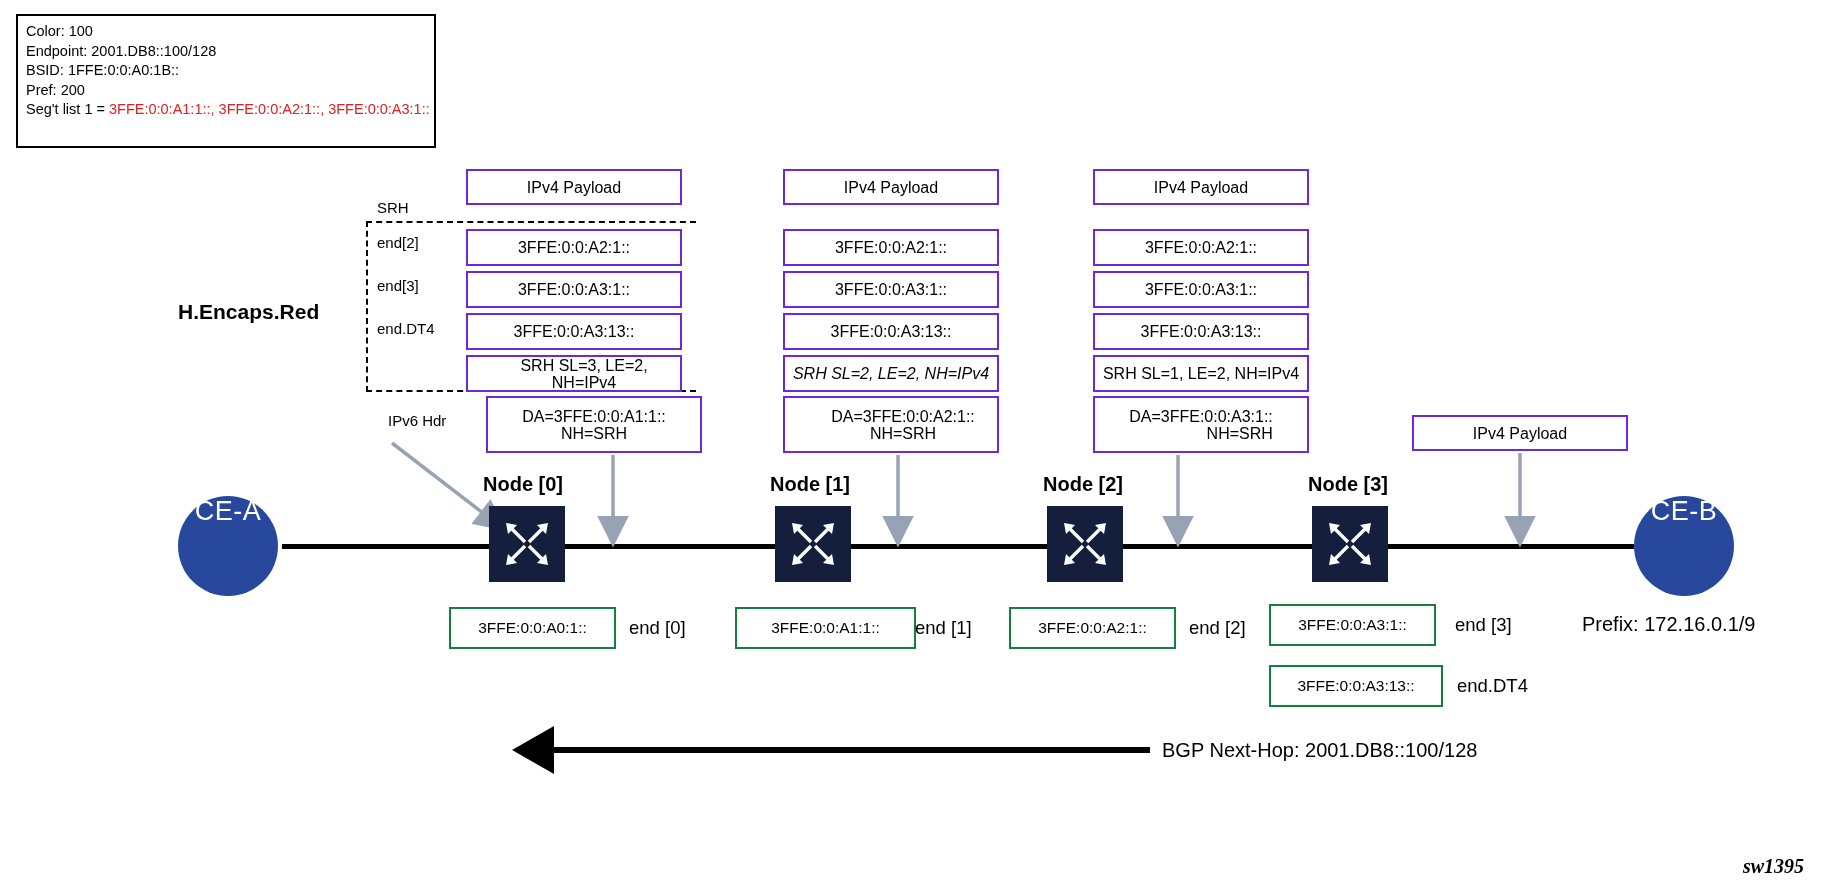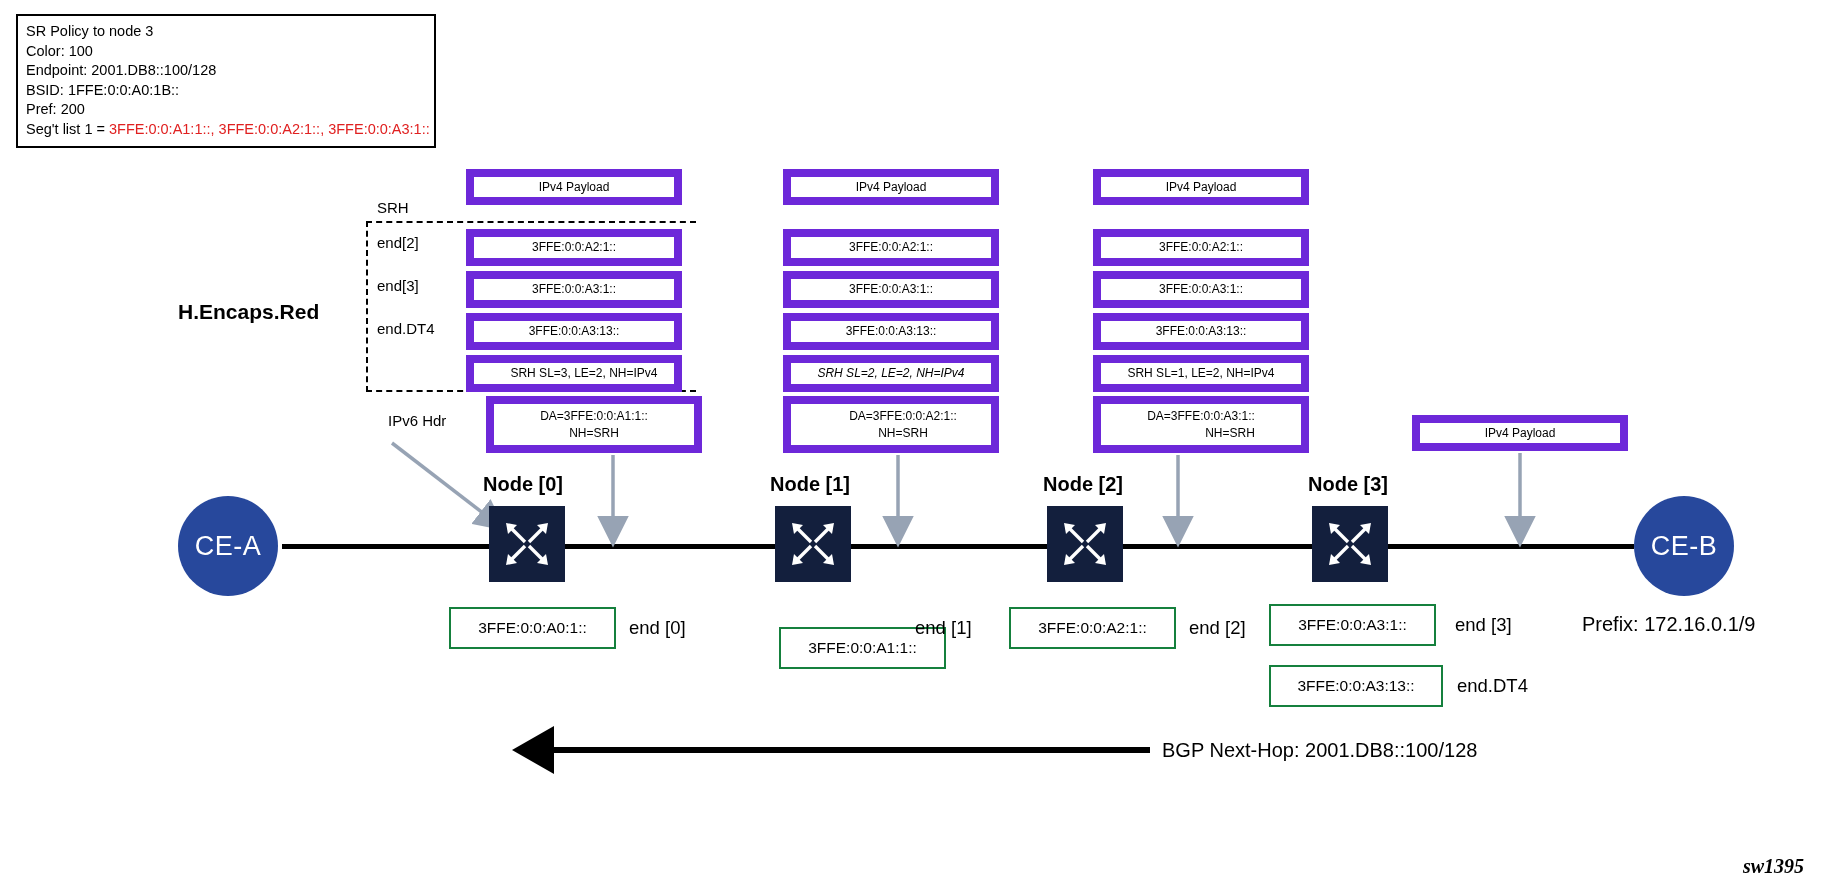--- a/index.html
+++ b/index.html
@@ -32,28 +32,28 @@
     box-sizing: border-box;
     font-size: 14.5px;
     line-height: 19.6px;
   }
   .policy-box .line { white-space: nowrap; }
   .seg-red { color: #e02020; }
 
   
   .fbox {
     position: absolute;
-    border: 8px solid #6d28d9;
+    border: 2px solid #6d28d9;
     background: #fff;
     box-sizing: border-box;
     display: flex;
     align-items: center;
     justify-content: center;
     text-align: center;
-    font-size: 12px;
+    font-size: 16px;
     line-height: 17px;
     white-space: pre-line;
   }
 
   
   .srh-group {
     position: absolute;
     border: 2px dashed #000;
     border-right: none;
     box-sizing: border-box;
@@ -89,21 +89,20 @@
 
   
   .ce {
     position: absolute;
     width: 100px;
     height: 100px;
     border-radius: 50%;
     background: #27489c;
     color: #ffffff;
     display: flex;
-    align-items: center;
     justify-content: center;
     font-size: 27px;
     letter-spacing: 0.5px;
   }
 
   
   .trunk {
     position: absolute;
     background: #000;
     height: 5px;
@@ -150,21 +149,20 @@
     font-weight: bold;
     font-size: 20px;
   }
 </style>
 </head>
 <body>
 
 <div id="canvas">
 
   <div class="policy-box">
-    <div class="line">SR Policy to node 3</div>
     <div class="line">Color: 100</div>
     <div class="line">Endpoint: 2001.DB8::100/128</div>
     <div class="line">BSID: 1FFE:0:0:A0:1B::</div>
     <div class="line">Pref: 200</div>
     <div class="line"><span>Seg't list 1 = </span><span class="seg-red">3FFE:0:0:A1:1::, 3FFE:0:0:A2:1::, 3FFE:0:0:A3:1::</span></div>
   </div>
 
   <div class="bold-label" style="left:178px; top:300px; font-size:21px;">H.Encaps.Red</div>
 
   <div class="srh-group" style="left:366px; top:221px; width:330px; height:171px;"></div>
@@ -286,21 +284,21 @@
           <polygon points="17,59 19,48 28,57" fill="#fff" stroke="none"></polygon>
         <line x1="40" y1="40" x2="56" y2="56"></line>
           <polygon points="59,59 48,57 57,48" fill="#fff" stroke="none"></polygon>
       </g>
     </svg>
   </div>
 
   <div class="sid-box" style="left:449px; top:607px; width:167px; height:42px;">3FFE:0:0:A0:1::</div>
   <div class="sid-text" style="left:629px; top:617px;">end [0]</div>
 
-  <div class="sid-box" style="left:779px; top:607px; width:167px; height:42px;margin-top:20px;">3FFE:0:0:A1:1::</div>
+  <div class="sid-box" style="left:735px; top:607px; width:181px; height:42px;">3FFE:0:0:A1:1::</div>
   <div class="sid-text" style="left:915px; top:617px;">end [1]</div>
 
   <div class="sid-box" style="left:1009px; top:607px; width:167px; height:42px;">3FFE:0:0:A2:1::</div>
   <div class="sid-text" style="left:1189px; top:617px;">end [2]</div>
 
   <div class="sid-box" style="left:1269px; top:604px; width:167px; height:42px;">3FFE:0:0:A3:1::</div>
   <div class="sid-text" style="left:1455px; top:614px;">end [3]</div>
 
   <div class="sid-box" style="left:1269px; top:665px; width:174px; height:42px;">3FFE:0:0:A3:13::</div>
   <div class="sid-text" style="left:1457px; top:675px;">end.DT4</div>

